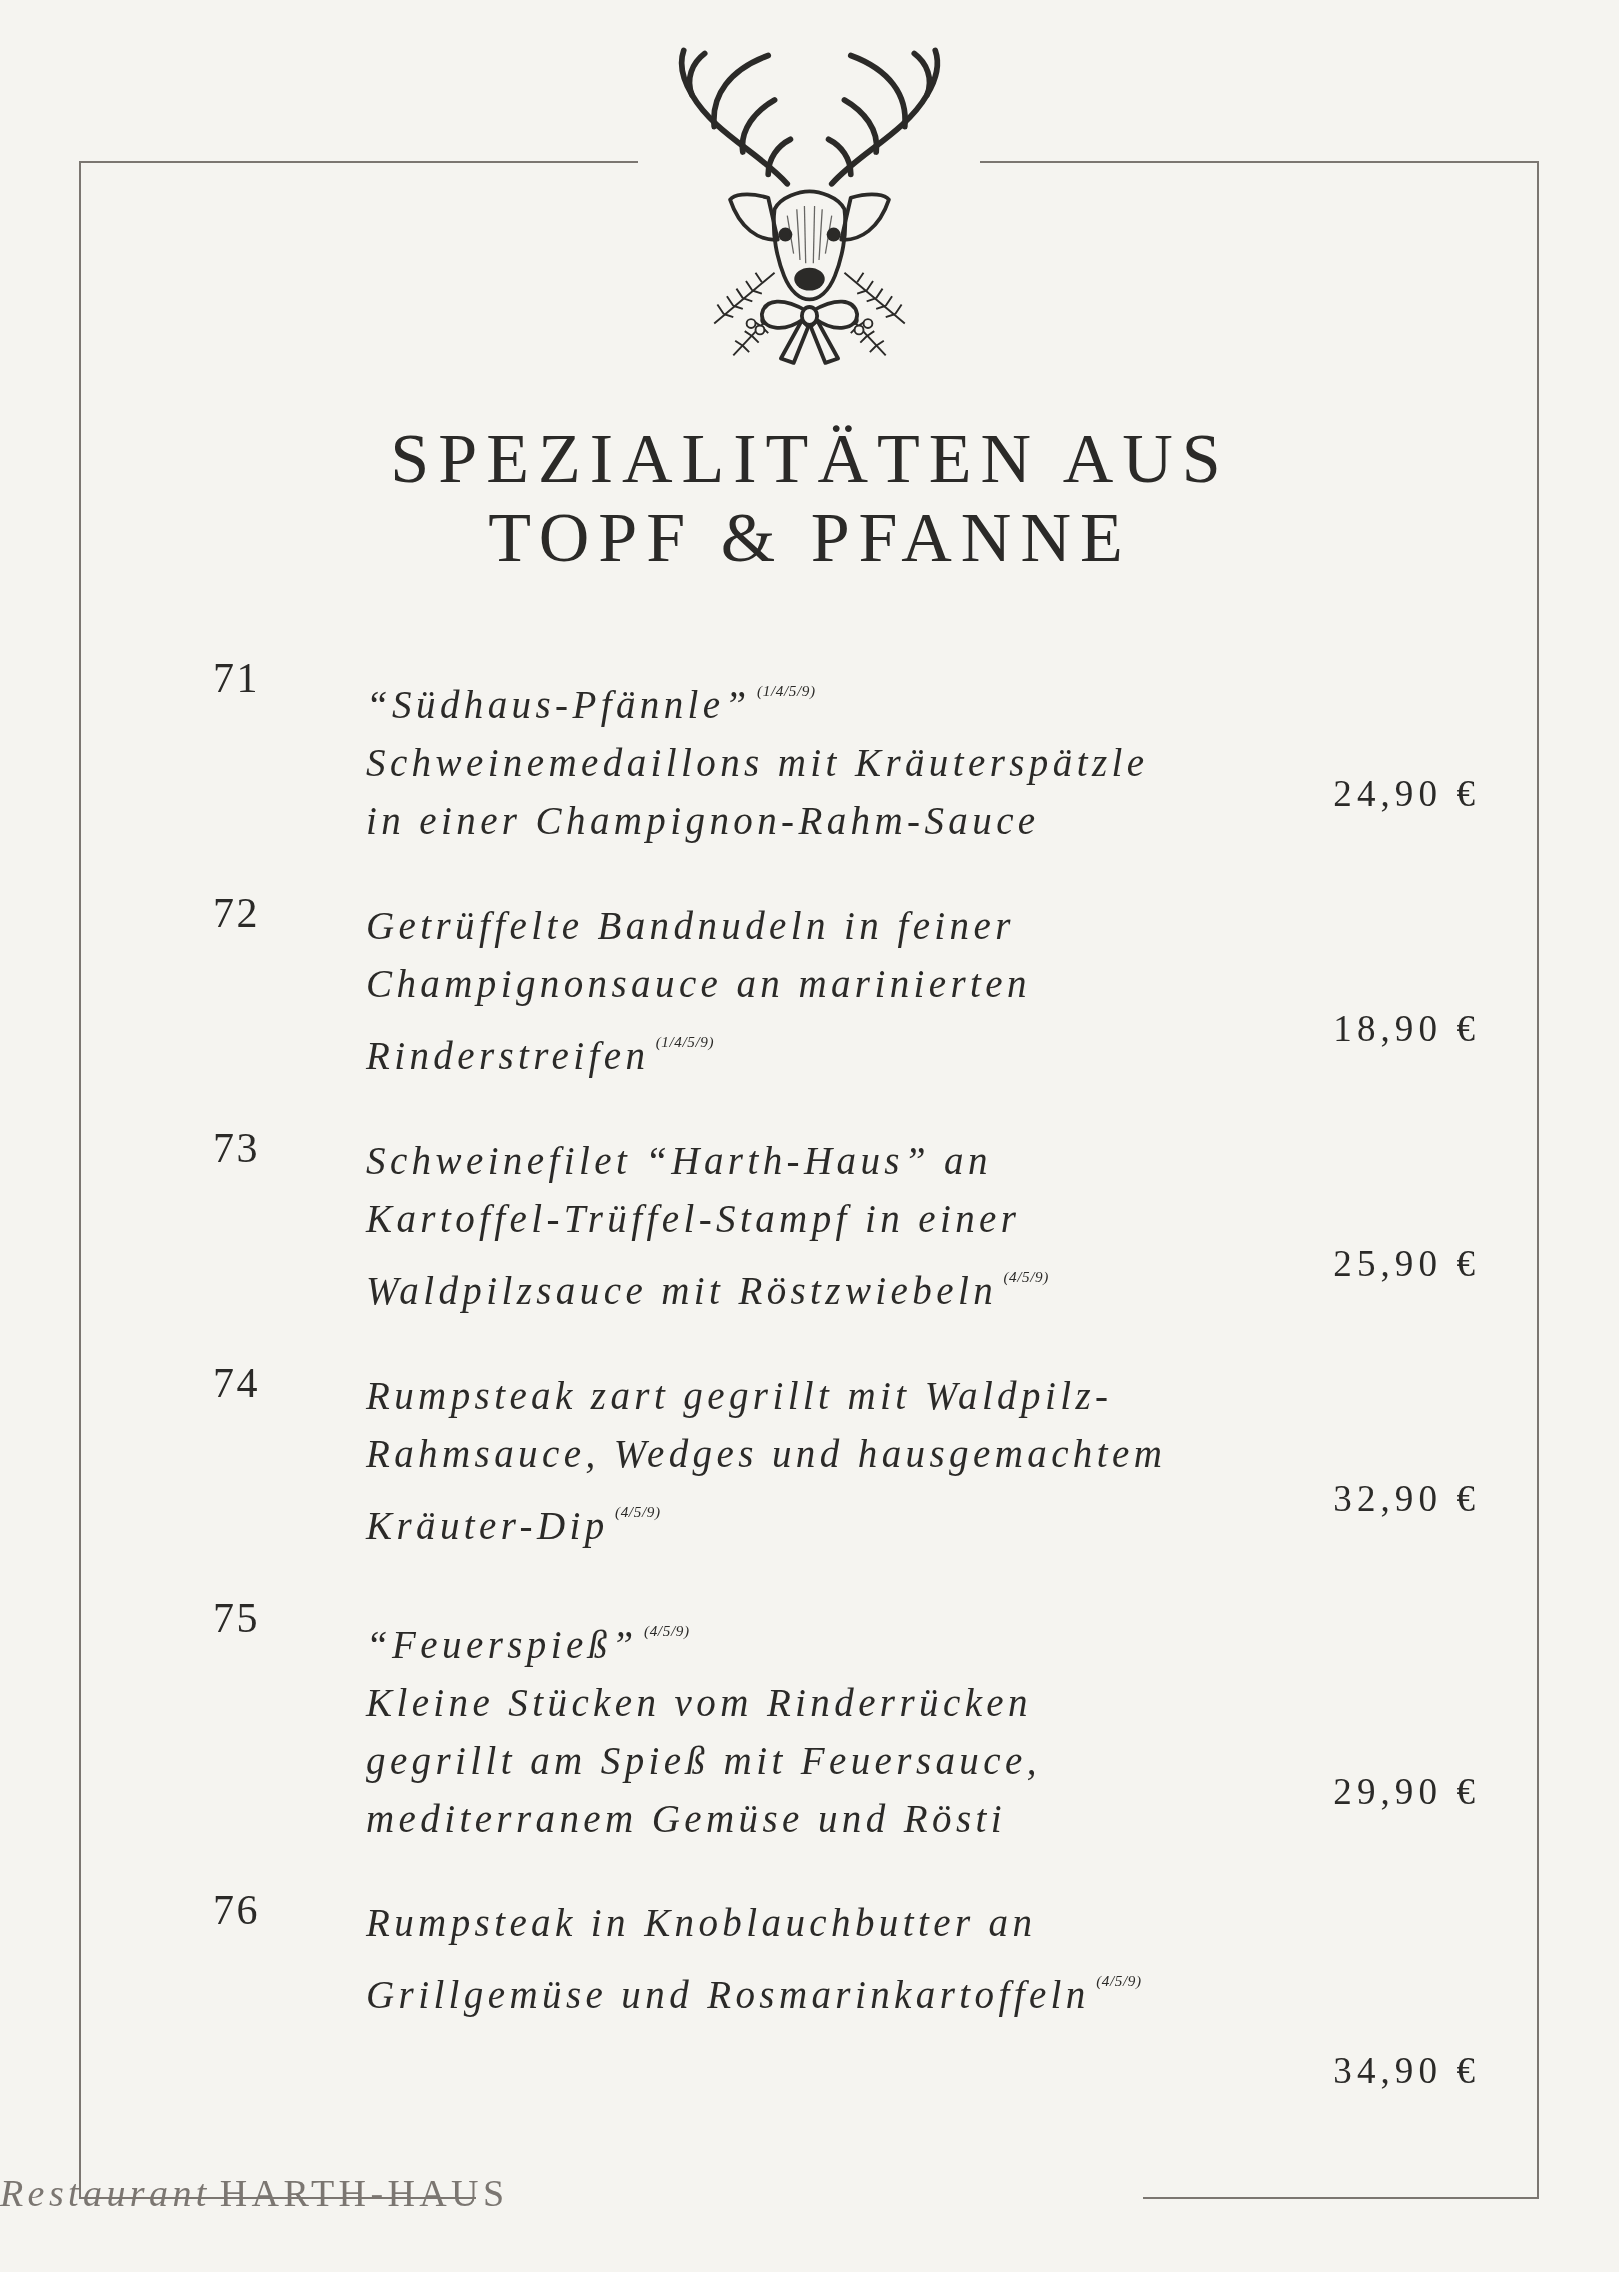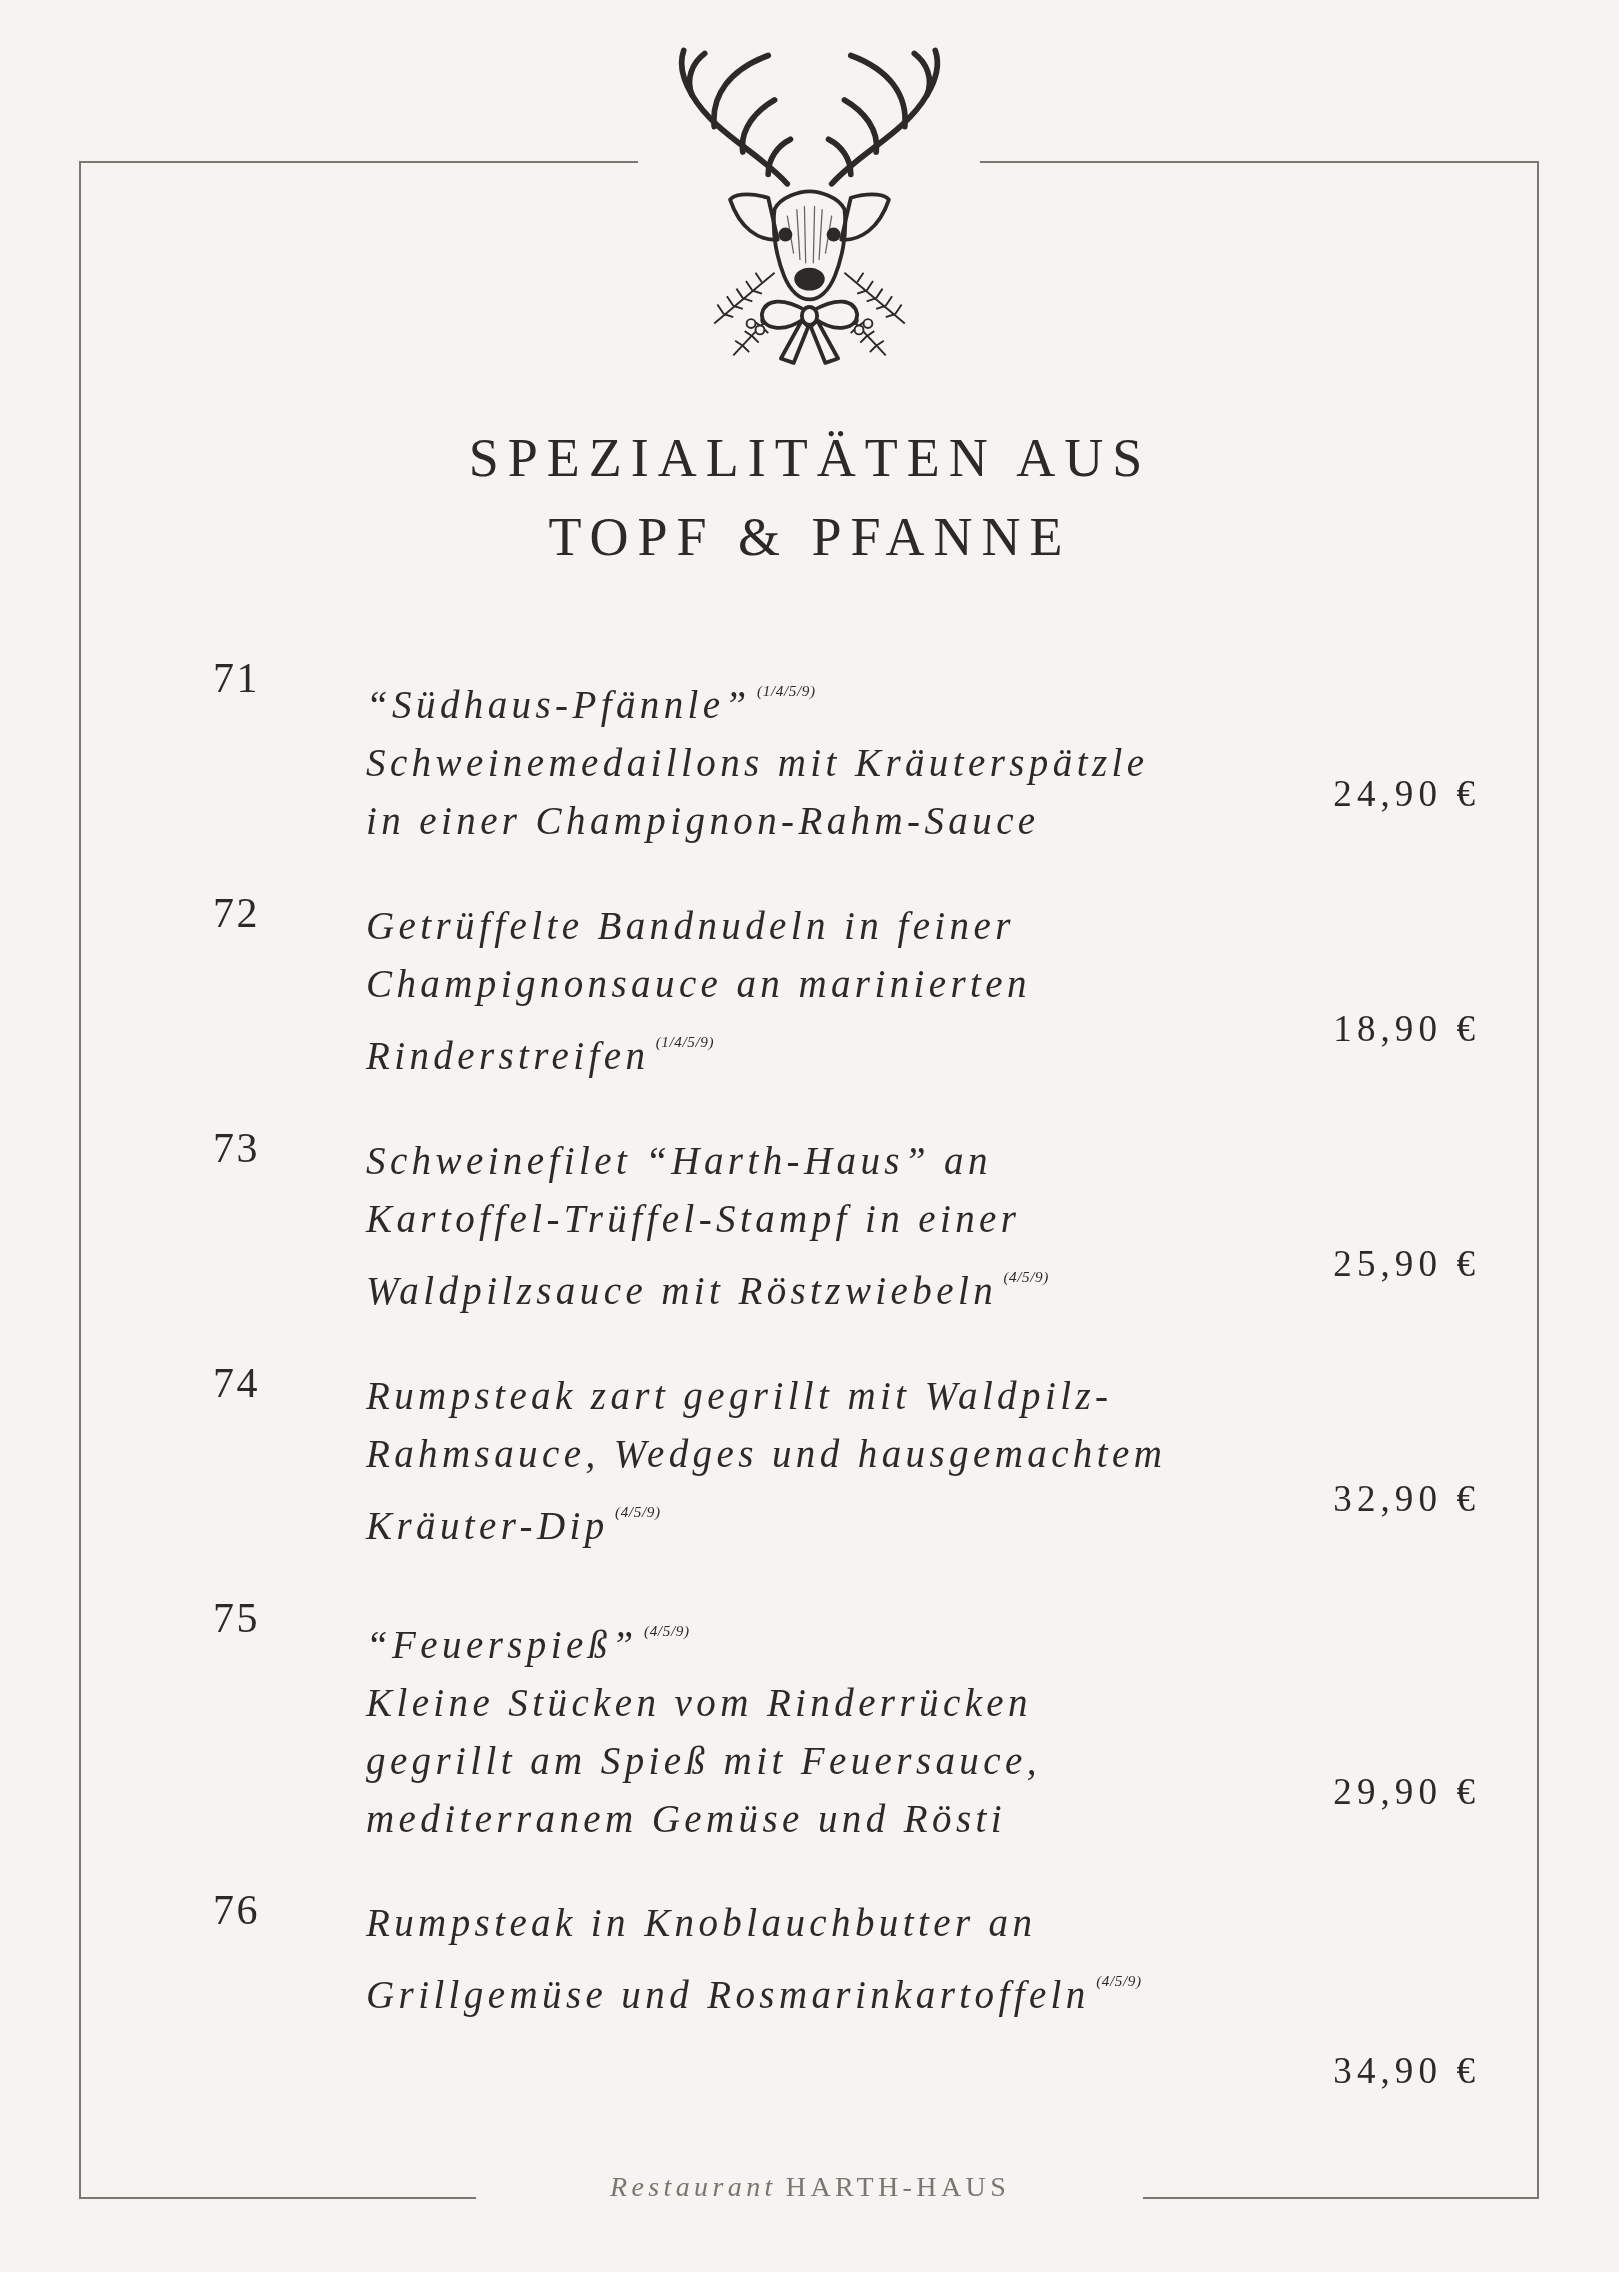--- a/index.html
+++ b/index.html
@@ -21,21 +21,21 @@
     }
     .gap-bottom {
       position: absolute; top: 2193px; left: 476px; width: 667px; height: 9px;
       background: #f5f4f0;
     }
     .stag {
       position: absolute; left: 638px; top: 25.4px; width: 343px; height: 343px;
     }
     .title {
       position: absolute; left: 0; width: 1620px; top: 419px;
-      text-align: center; font-size: 54px; letter-spacing: 9px;
+      text-align: center; font-size: 70px; letter-spacing: 9px;
       line-height: 79px; color: #2b2a28;
     }
     .title div { margin: 0; }
     .item { position: absolute; left: 0; width: 1620px; }
     .num {
       position: absolute; left: 213px; top: 0;
       font-size: 42px; letter-spacing: 2.5px;
     }
     .desc {
       position: absolute; left: 366px; top: 8px;
@@ -45,22 +45,22 @@
     .desc .line { display: block; }
     .allergen {
       font-size: 15.2px; letter-spacing: 0.6px; vertical-align: 21.6px; margin-left: 6.4px;
       font-style: italic;
     }
     .price {
       position: absolute; right: 140px;
       font-size: 37px; letter-spacing: 5.1px; white-space: nowrap;
     }
     .footer {
-      position: absolute; top: 2171px; left: 0; width: 1620px; text-align: center;
-      color: #7b7671; font-size: 28px; letter-spacing: 3.8px;
+      position: absolute; top: 2171px; left: 0; width: 1620px; text-align: left;
+      color: #7b7671; font-size: 38px; letter-spacing: 3.8px;
     }
     .footer .r { font-style: italic; letter-spacing: 4.4px; }
     .footer .hh { letter-spacing: 4.4px; margin-left: 9px; }
   </style>
 </head>
 <body>
 
 <div class="frame"></div>
 <div class="gap-top"></div>
 <div class="gap-bottom"></div>

